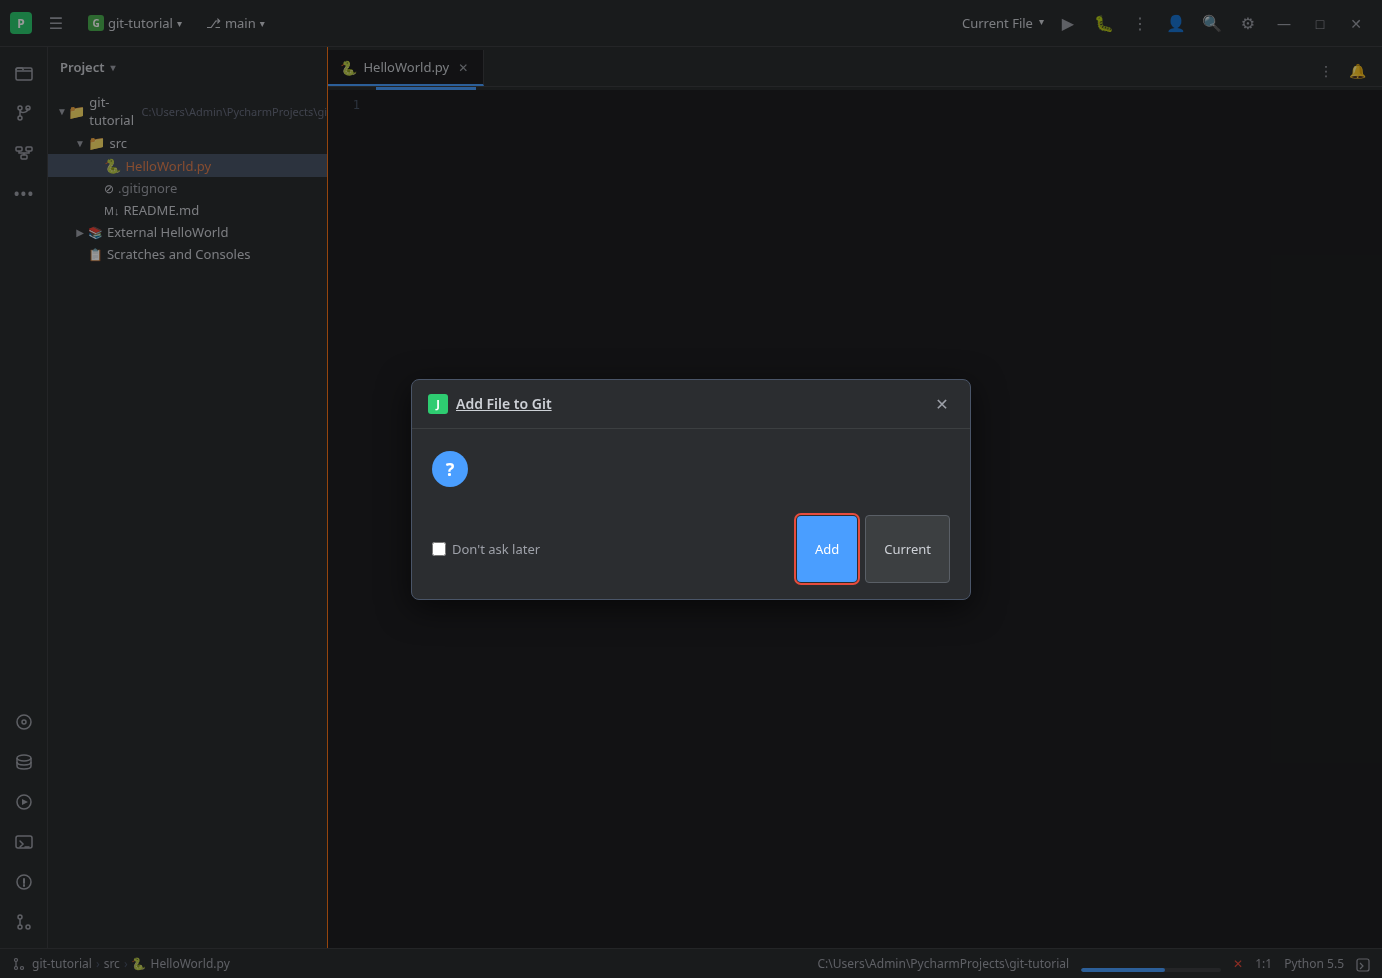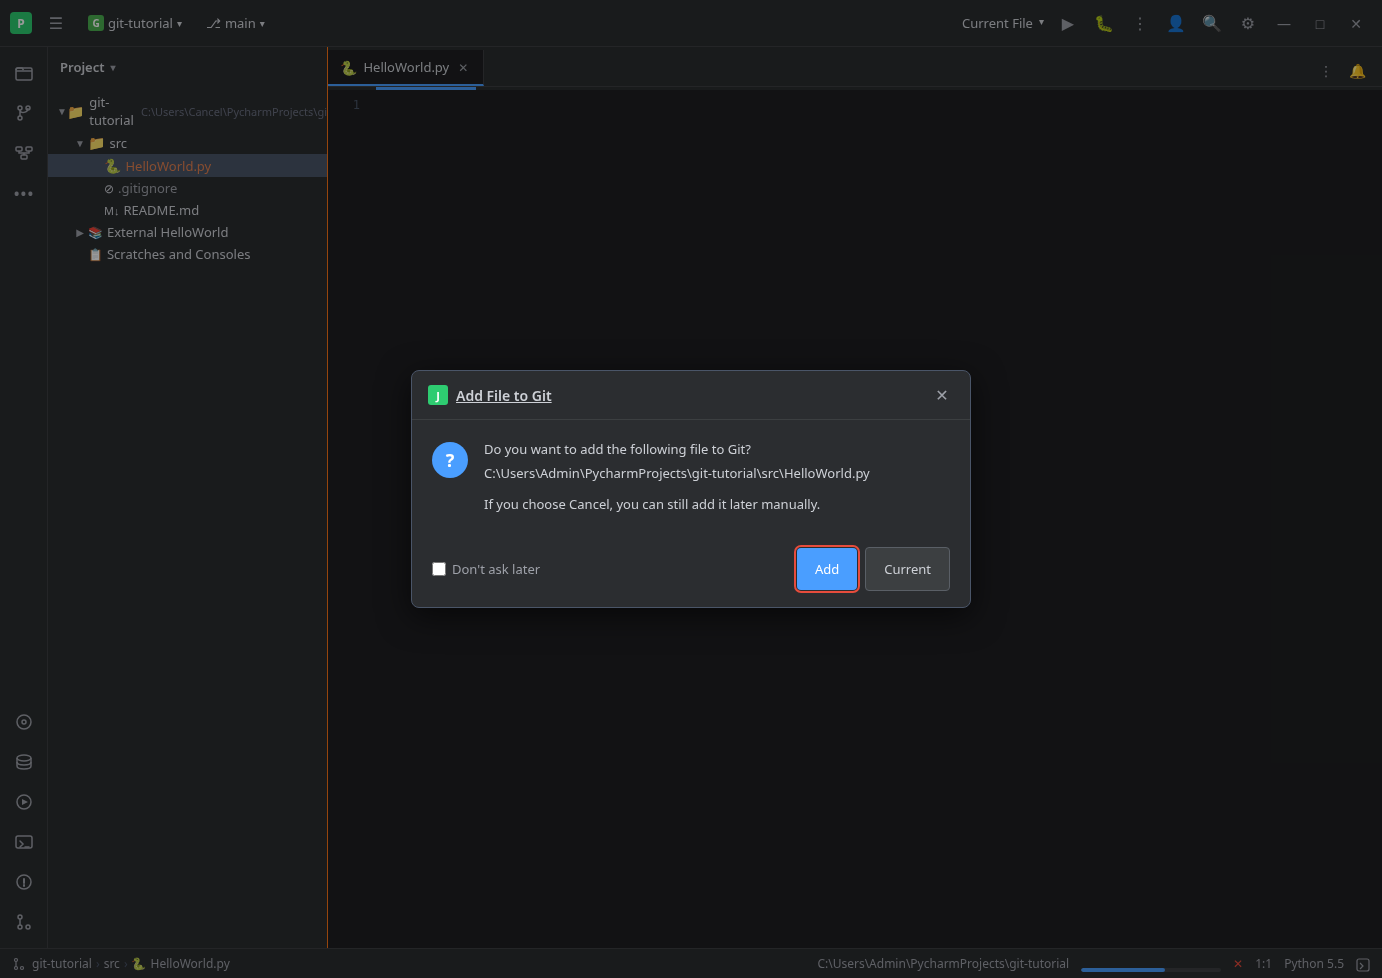--- a/index.html
+++ b/index.html
@@ -285,21 +285,21 @@
     }
     .modal-checkbox {
       width: 14px; height: 14px;
       border: 1px solid #6a7080;
       border-radius: 2px;
       background: transparent;
       cursor: pointer;
     }
     .modal-spacer { flex: 1; }
     .btn {
-      padding: 12px 18px;
+      padding: 24px 18px;
       border-radius: 4px;
       font-size: 13px;
       cursor: pointer;
       border: none;
       font-family: inherit;
     }
     .btn-primary {
       background: #4a9eff;
       color: #fff;
       outline: 2px solid #e74c3c;
@@ -447,21 +447,21 @@
     <div class="sidebar-header">
       <span>Project</span>
       <span style="font-size:10px;color:#9da0a8;">▾</span>
     </div>
     <div class="sidebar-content">
 
       <div class="tree-item" style="padding-left:8px;">
         <span class="tree-arrow">▼</span>
         <span class="tree-icon">📁</span>
         <span class="tree-label" style="color:#cdd0d6;font-size:13px;">git-tutorial</span>
-        <span style="font-size:11px;color:#6a7080;margin-left:4px;">C:\Users\Cancel\PycharmProjects\gi</span>
+        <span style="font-size:11px;color:#6a7080;margin-left:4px;">C:\Users\Admin\PycharmProjects\gi</span>
       </div>
 
       <div class="tree-item" style="padding-left:24px;">
         <span class="tree-arrow">▼</span>
         <span class="tree-icon">📁</span>
         <span class="tree-label">src</span>
       </div>
 
       <div class="tree-item selected" style="padding-left:40px;">
         <span class="tree-arrow"></span>
@@ -564,25 +564,20 @@
       </div>
       <span class="modal-title-text">Add File to Git</span>
       <div class="modal-close-btn">
         <span>✕</span>
       </div>
     </div>
     <div class="modal-body">
       <div class="modal-question-icon">
         <span>?</span>
       </div>
-      <div class="modal-text">
-        <p>Do you want to add the following file to Git?</p>
-        <p class="file-path">C:\Users\Admin\PycharmProjects\git-tutorial\src\HelloWorld.py</p>
-        <p class="hint">If you choose Cancel, you can still add it later manually.</p>
-      </div>
     </div>
     <div class="modal-footer">
       <label class="modal-checkbox-label">
         <input type="checkbox" class="modal-checkbox" style="">
         <span>Don't ask later</span>
       </label>
       <div class="modal-spacer"></div>
       <button class="btn btn-primary">Add</button>
       <button class="btn btn-secondary">Current</button>
     </div>

